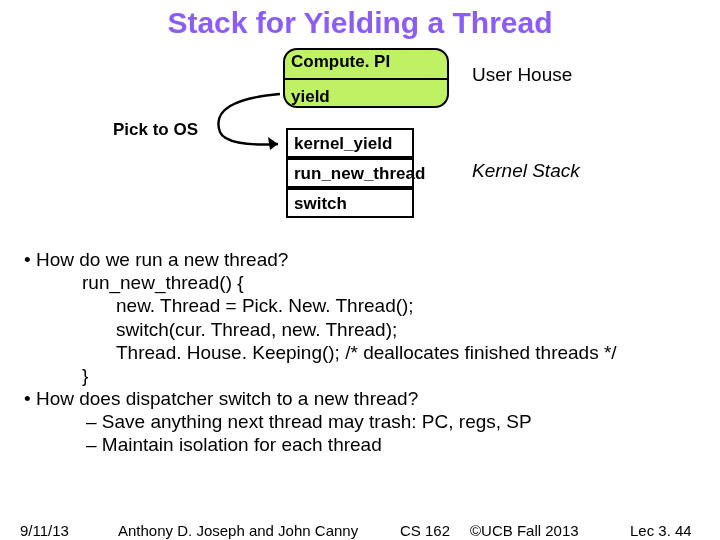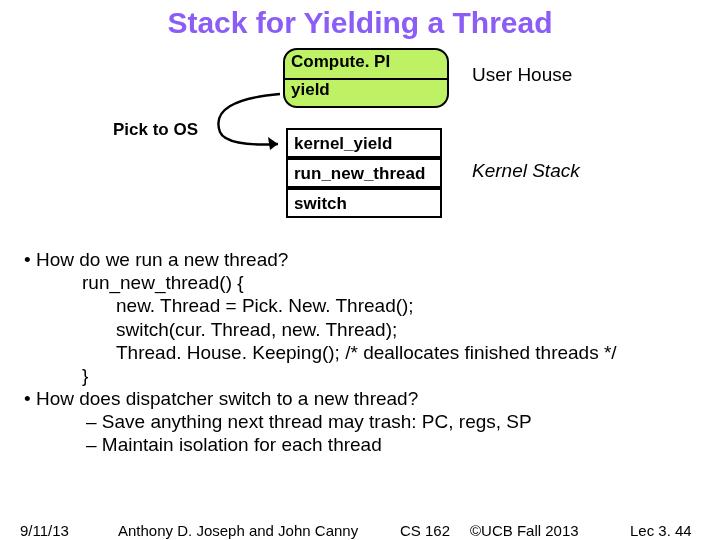--- a/index.html
+++ b/index.html
@@ -25,38 +25,38 @@
     width: 720px;
   }
   .stack-box {
     position: absolute;
     border: 2px solid #000;
     background: #fff;
     font-weight: bold;
     font-size: 17px;
     padding: 4px 6px;
     box-sizing: border-box;
-    width: 156px;
+    width: 128px;
     height: 30px;
   }
   .pill {
     position: absolute;
     border: 2px solid #000;
     background: #bef264;
     border-radius: 14px;
     box-sizing: border-box;
     width: 166px;
     height: 60px;
   }
   .pill-inner {
     border-top: 2px solid #000;
     height: 28px;
     font-weight: bold;
     font-size: 17px;
-    padding: 0 6px;
+    padding: 7px 6px;
     box-sizing: border-box;
   }
   .pill-first {
     height: 28px;
     font-weight: bold;
     font-size: 17px;
     padding: 2px 6px;
     box-sizing: border-box;
   }
   .label {

